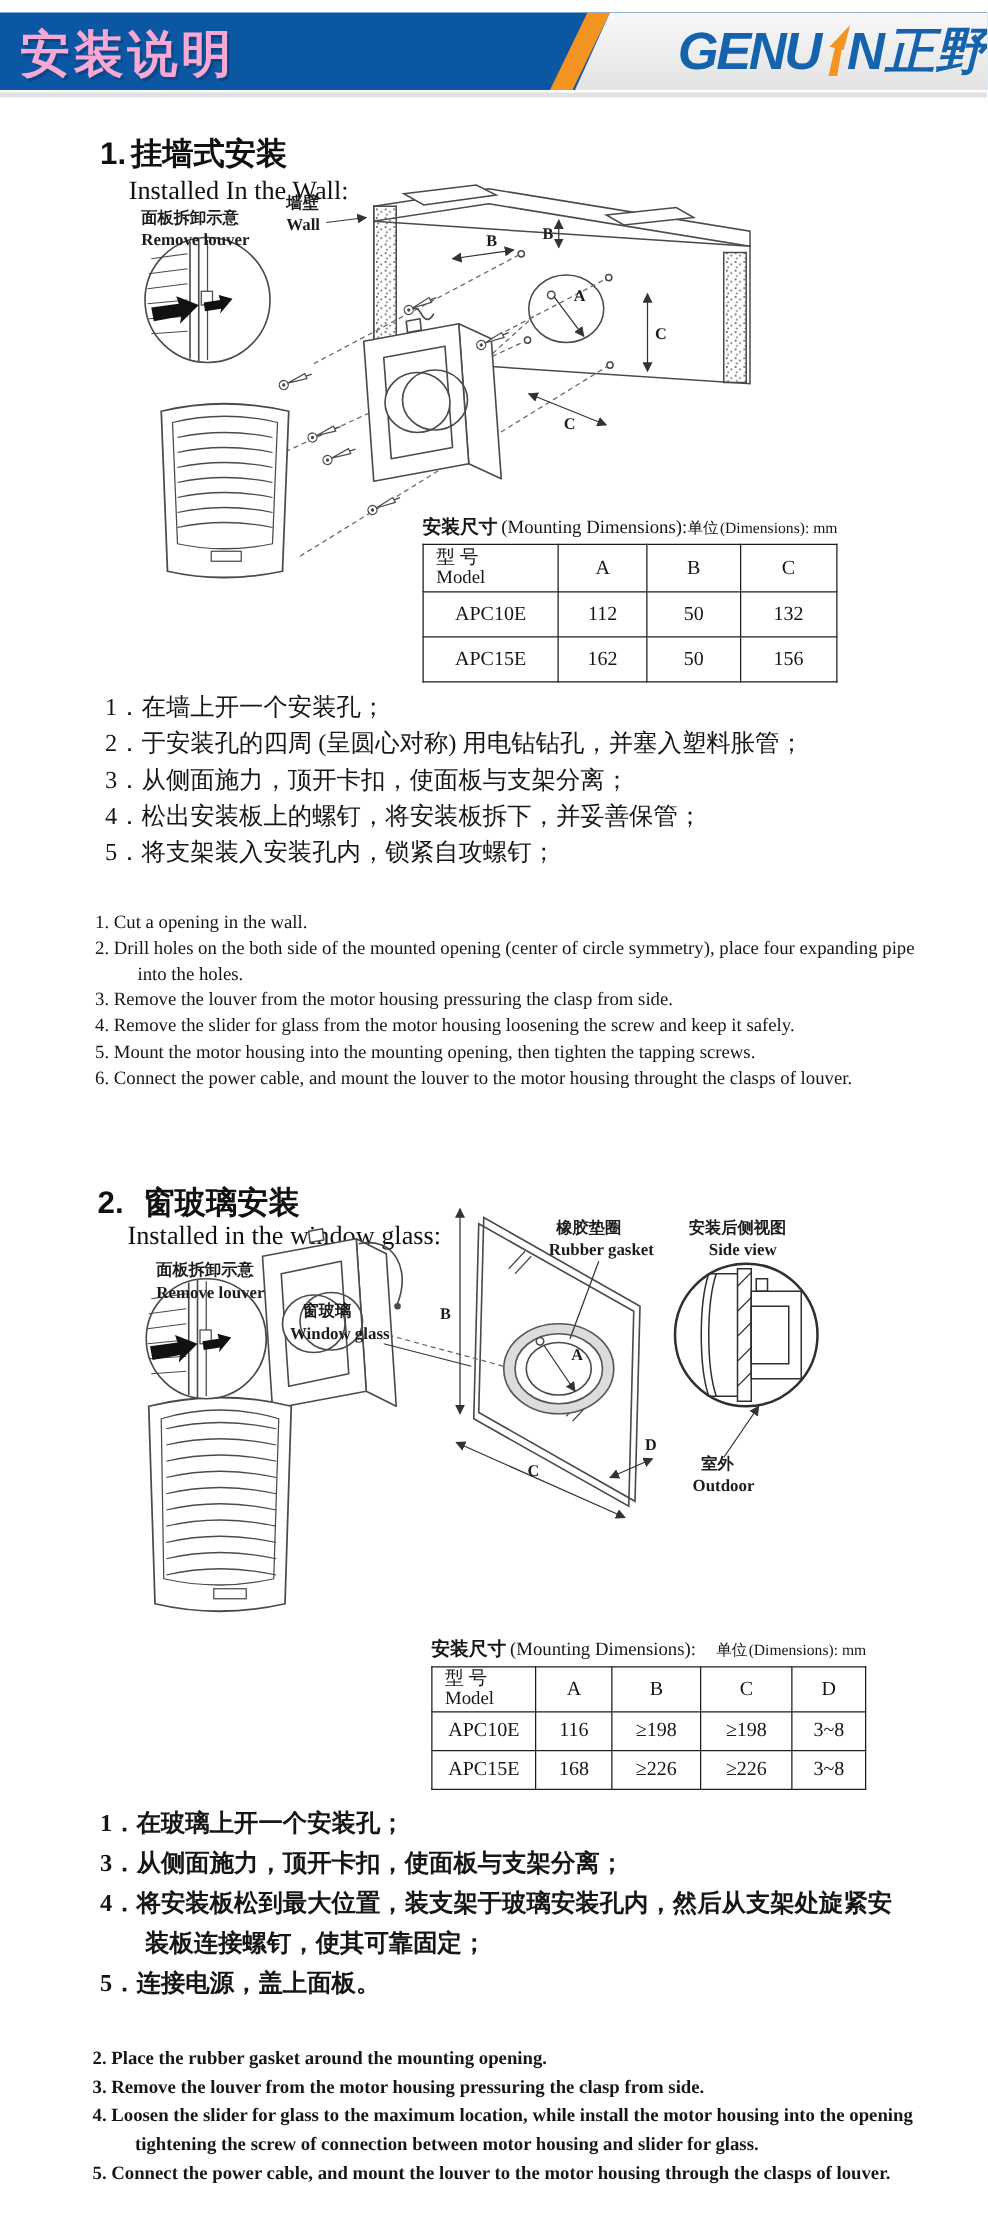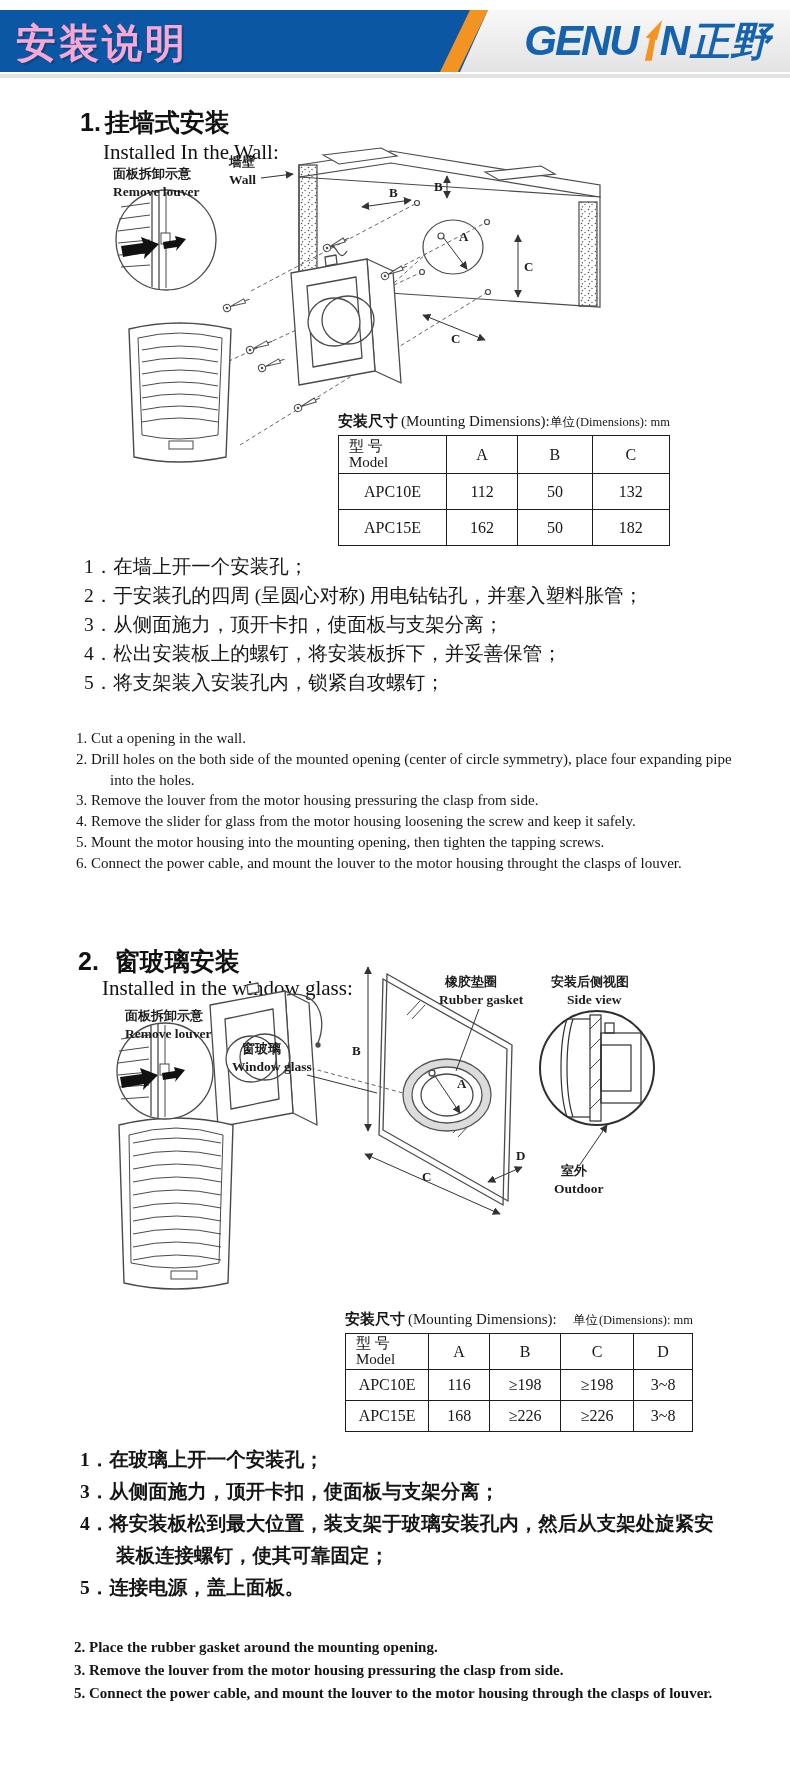--- a/index.html
+++ b/index.html
@@ -12,21 +12,21 @@
   .header-underline{position:absolute;left:0;top:74px;width:790px;height:4px;background:#e2e2e2;}
   .header-title{position:absolute;left:16px;top:6px;font-family:"Liberation Sans",sans-serif;
         font-weight:700;font-size:40px;color:#f9a8d4;letter-spacing:3px;
         text-shadow:2px 2px 0 rgba(0,0,0,.18);}
   .logo-panel{position:absolute;right:0;top:0;width:330px;height:62px;
         background:linear-gradient(180deg,#f8f8f8,#e3e3e3);
         clip-path:polygon(28px 0,100% 0,100% 100%,0 100%);
         display:flex;align-items:center;justify-content:flex-end;}
   .orange-stripe{position:absolute;right:302px;top:0;width:48px;height:62px;background:#f39322;
         clip-path:polygon(30px 0,48px 0,18px 100%,0 100%);}
-  .logo{display:flex;align-items:center;margin-right:20px;
+  .logo{display:flex;align-items:center;margin-right:2px;
         font-family:"Liberation Sans",sans-serif;font-style:italic;font-weight:700;
         color:#1563ad;font-size:42px;letter-spacing:-2px;line-height:1;}
   .logo .cn{font-size:40px;letter-spacing:0;margin-left:2px;}
   .logo svg{margin:0 -3px 2px -1px;}
 
   
   .sec-title{position:absolute;font-family:"Liberation Sans",sans-serif;font-weight:700;
         font-size:25px;color:#111;}
   .sec-title .num{margin-right:4px;}
   .sec-title.s2 .num{margin-right:16px;}
@@ -258,21 +258,21 @@
       <tr>
         <td>APC10E</td>
         <td>112</td>
         <td>50</td>
         <td>132</td>
       </tr>
       <tr>
         <td>APC15E</td>
         <td>162</td>
         <td>50</td>
-        <td>182</td>
+        <td>156</td>
       </tr>
     </tbody>
       </table>
   </div>
 
   <div class="list-cn l1cn" style="left:84px;top:552px;width:650px;">
     <div class="step">1．在墙上开一个安装孔；</div>
     <div class="step">2．于安装孔的四周 (呈圆心对称) 用电钻钻孔，并塞入塑料胀管；</div>
     <div class="step">3．从侧面施力，顶开卡扣，使面板与支架分离；</div>
     <div class="step">4．松出安装板上的螺钉，将安装板拆下，并妥善保管；</div>
@@ -460,16 +460,17 @@
   <div class="list-cn l2cn" style="left:80px;top:1444px;width:650px;">
     <div class="step">1．在玻璃上开一个安装孔；</div>
     <div class="step">3．从侧面施力，顶开卡扣，使面板与支架分离；</div>
     <div class="step">4．将安装板松到最大位置，装支架于玻璃安装孔内，然后从支架处旋紧安装板连接螺钉，使其可靠固定；</div>
     <div class="step">5．连接电源，盖上面板。</div>
   </div>
 
   <div class="list-en l2en" style="left:74px;top:1636px;width:658px;">
     <div class="step">2. Place the rubber gasket around the mounting opening.</div>
     <div class="step">3. Remove the louver from the motor housing pressuring the clasp from side.</div>
+    <div class="step">4. Loosen the slider for glass to the maximum location, while install the motor housing into the opening tightening the screw of connection between motor housing and slider for glass.</div>
     <div class="step">5. Connect the power cable, and mount the louver to the motor housing through the clasps of louver.</div>
   </div>
 
 </div>
 
 </body></html>

